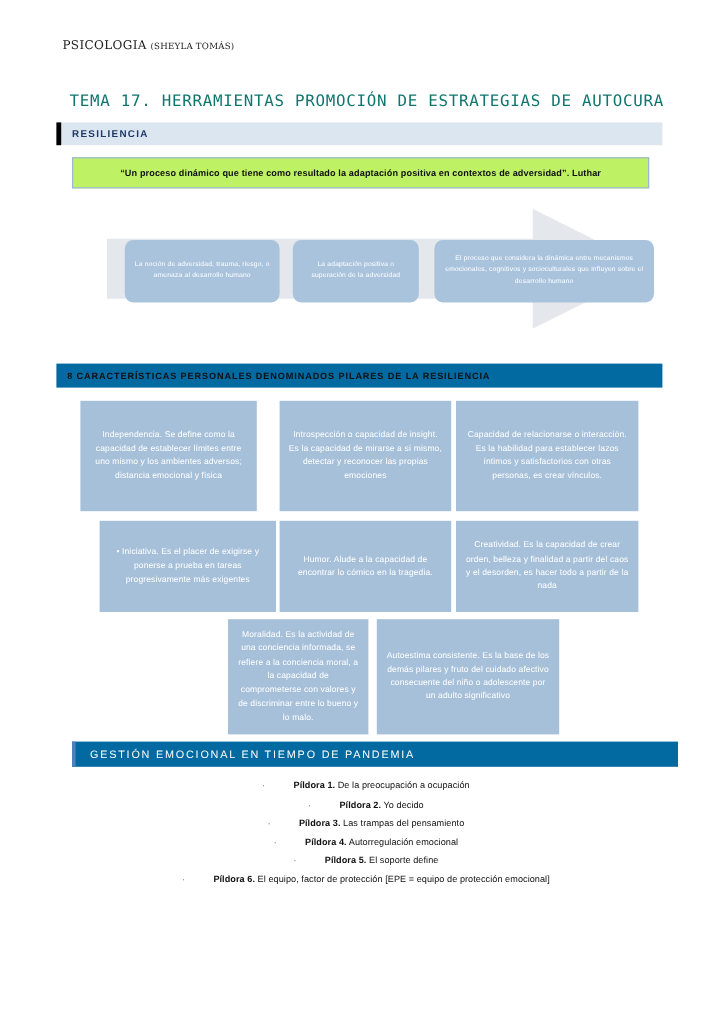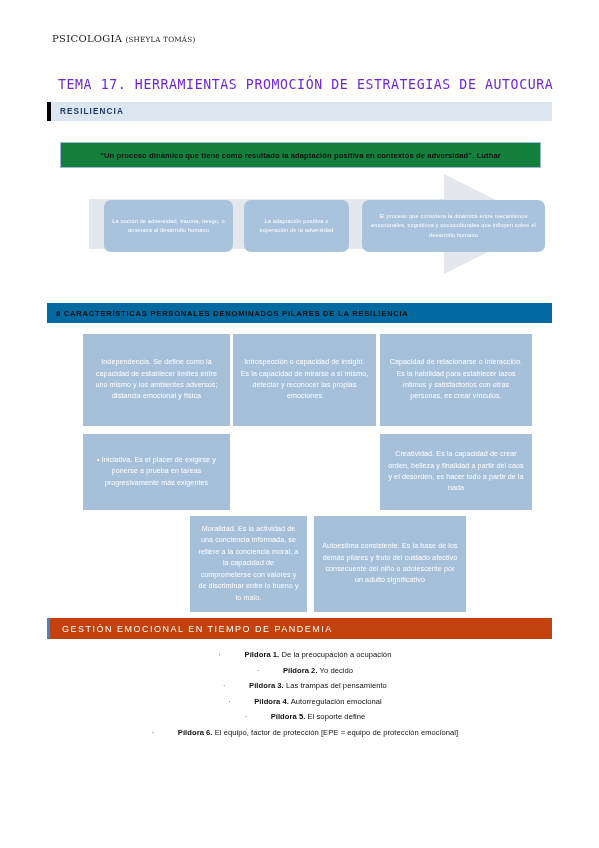--- a/index.html
+++ b/index.html
@@ -47,21 +47,21 @@
     margin-left: 3px;
   }
 
   .title {
     position: absolute;
     left: 58px;
     top: 77px;
     font-family: "DejaVu Sans Mono", monospace;
     font-size: 13.2px;
     letter-spacing: 0.6px;
-    color: #6d28d9;
+    color: #0f766e;
     white-space: nowrap;
   }
 
   
   .band-pale {
     position: absolute;
     left: 47px;
     width: 505px;
     height: 19px;
     background: #dce6f1;
@@ -76,24 +76,24 @@
     letter-spacing: 1.1px;
     color: #1f3864;
     padding-left: 9px;
     white-space: nowrap;
   }
   #band-resiliencia { top: 102px; }
 
   
   .band-mid {
     position: absolute;
-    left: 47px;
+    left: 60px;
     width: 505px;
     height: 21px;
-    background: #c2410c;
+    background: #0369a1;
     border-left: 3px solid #4f81bd;
     box-sizing: border-box;
     display: flex;
     align-items: center;
   }
   .band-mid .band-label {
     font-size: 9px;
     letter-spacing: 1.5px;
     color: #ffffff;
     padding-left: 12px;
@@ -118,25 +118,25 @@
     letter-spacing: 0.75px;
     color: #111111;
     padding-left: 9px;
     white-space: nowrap;
   }
 
   
   .quote-box {
     position: absolute;
     left: 60px;
-    top: 142px;
+    top: 131px;
     width: 481px;
     height: 26px;
     border: 1px solid #9bb7d4;
-    background: #15803d;
+    background: #bef264;
     box-sizing: border-box;
     display: flex;
     align-items: center;
     justify-content: center;
   }
   .quote-box .quote-text {
     font-size: 7.6px;
     font-weight: bold;
     color: #111111;
     letter-spacing: 0.1px;
@@ -193,21 +193,21 @@
     line-height: 1.62;
     padding: 5px 7px;
     letter-spacing: 0.1px;
   }
   .pillar.left-align {
     text-align: center;
     justify-content: flex-start;
   }
   .pillar .bullet-mark { margin-right: 2px; }
 
-  #pillar-1 { left: 83px;  top: 334px; width: 147px; height: 92px; }
+  #pillar-1 { left: 67px;  top: 334px; width: 147px; height: 92px; }
   #pillar-2 { left: 233px; top: 334px; width: 143px; height: 92px; }
   #pillar-3 { left: 380px; top: 334px; width: 152px; height: 92px; }
 
   #pillar-4 { left: 83px;  top: 434px; width: 147px; height: 76px; }
   #pillar-5 { left: 233px; top: 434px; width: 143px; height: 76px; }
   #pillar-6 { left: 380px; top: 434px; width: 152px; height: 76px; }
 
   #pillar-7 { left: 190px; top: 516px; width: 117px; height: 96px; }
   #pillar-8 { left: 314px; top: 516px; width: 152px; height: 96px; }
 
@@ -267,20 +267,21 @@
   </div>
 
   <div class="pillar" id="pillar-1">Independencia. Se define como la capacidad de establecer límites entre uno mismo y los ambientes adversos; distancia emocional y física</div>
   <div class="pillar" id="pillar-3">Capacidad de relacionarse o interacción. Es la habilidad para establecer lazos íntimos y satisfactorios con otras personas, es crear vínculos.</div>
   <div class="pillar" id="pillar-2">Introspección o capacidad de insight. Es la capacidad de mirarse a sí mismo, detectar y reconocer las propias emociones</div>
 
   <div class="pillar left-align" id="pillar-4">
     <span><span class="bullet-mark">•</span><span>Iniciativa. Es el placer de exigirse y ponerse a prueba en tareas progresivamente más exigentes</span></span>
   </div>
 
+  <div class="pillar" id="pillar-5">Humor. Alude a la capacidad de encontrar lo cómico en la tragedia.</div>
   <div class="pillar" id="pillar-6">Creatividad. Es la capacidad de crear orden, belleza y finalidad a partir del caos y el desorden, es hacer todo a partir de la nada</div>
 
   <div class="pillar" id="pillar-7">Moralidad. Es la actividad de una conciencia informada, se refiere a la conciencia moral, a la capacidad de comprometerse con valores y de discriminar entre lo bueno y lo malo.</div>
   <div class="pillar" id="pillar-8">Autoestima consistente. Es la base de los demás pilares y fruto del cuidado afectivo consecuente del niño o adolescente por un adulto significativo</div>
 
   <div class="band-mid" id="band-gestion">
     <span class="band-label">GESTIÓN EMOCIONAL EN TIEMPO DE PANDEMIA</span>
   </div>
 
   <div class="bullet-list">

